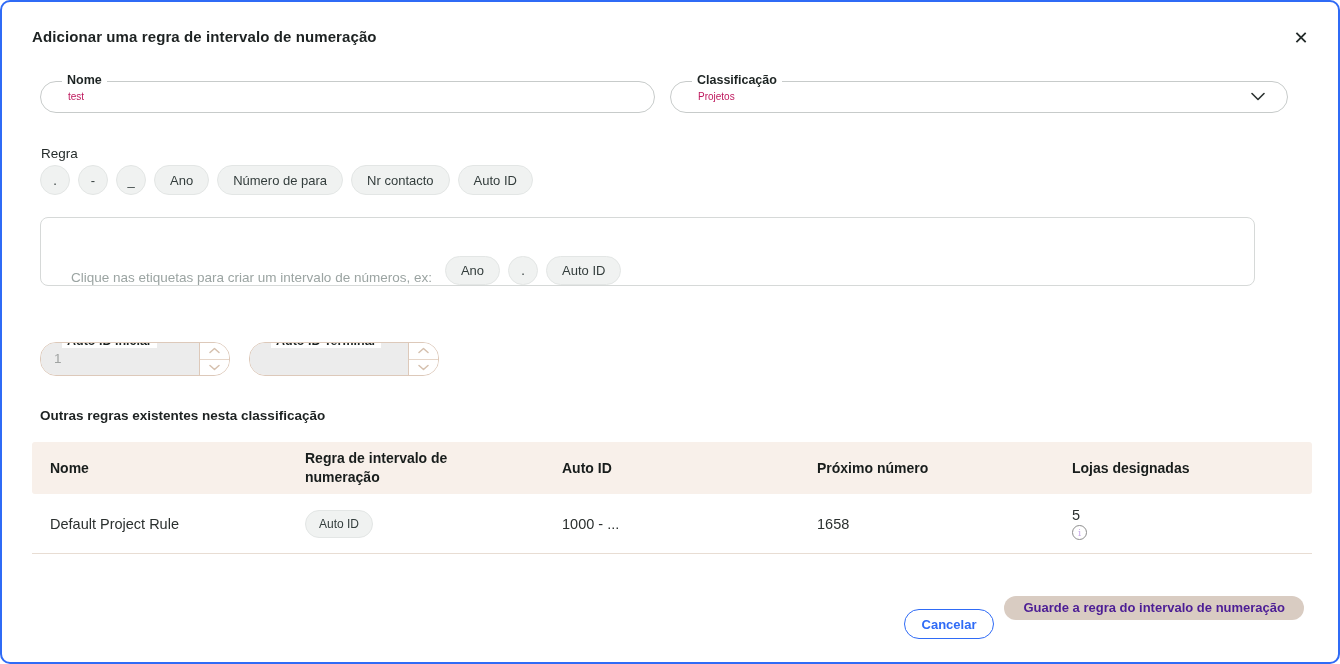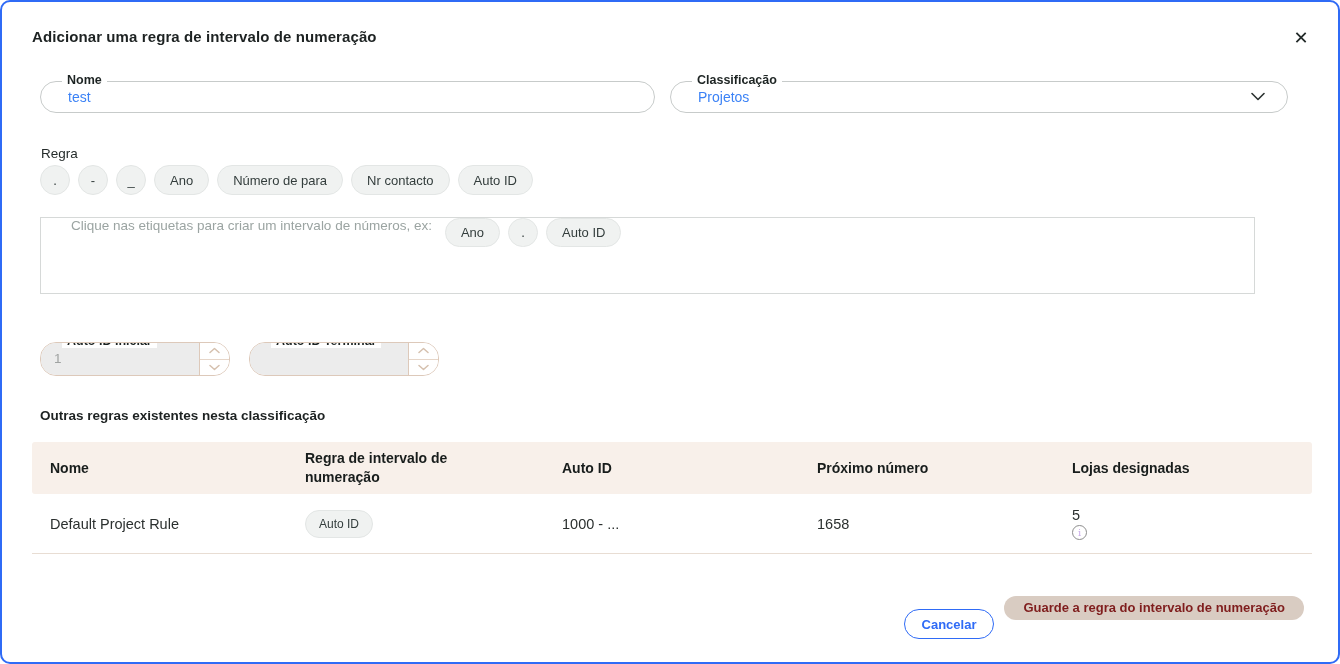--- a/index.html
+++ b/index.html
@@ -24,43 +24,43 @@
   .field {
     position:relative; height:32px; border:1px solid #c7cbca; border-radius:16px; background:#fff;
   }
   .field-nome { width:615px; }
   .field-class { width:618px; }
   .field-label {
     position:absolute; top:-9px; left:21px; background:#fff; padding:0 5px;
     font-size:12.5px; font-weight:bold; color:#1d2423; white-space:nowrap;
   }
   .field-value {
-    line-height:30px; padding-left:27px; font-size:14px; color:#3b82f6;
+    line-height:30px; padding-left:27px; font-size:10px; color:#be185d;
   }
   .chevron-down {
     position:absolute; right:22px; top:10px; width:14px; height:9px;
   }
   .chevron-down svg { display:block; }
 
   
   .regra-label { position:absolute; left:39px; top:144px; font-size:13.5px; color:#252c2b; }
   .chips-row { position:absolute; left:38px; top:163px; display:flex; gap:8px; }
   .chip {
     height:30px; min-width:30px; padding:0 15px; border-radius:15px;
     background:#f0f2f1; border:1px solid #e3e6e5; color:#333d3c;
     font-size:13px; display:flex; align-items:center; justify-content:center;
     cursor:pointer; white-space:nowrap;
   }
   .chip-sym { padding:0; width:30px; }
 
   
   .builder-box {
-    position:absolute; left:38px; top:215px; width:1215px; height:77px;
-    border:1px solid #d6d9d8; border-radius:0; background:#fff;
-    display:flex; align-items:flex-start; padding-left:30px;
+    position:absolute; left:38px; top:215px; width:1215px; height:69px;
+    border:1px solid #d6d9d8; border-radius:8px; background:#fff;
+    display:flex; align-items:flex-end; padding-left:30px;
   }
   .builder-hint { font-size:13.5px; color:#9ba4a2; margin-right:13px; }
   .builder-chips { display:flex; gap:8px; }
   .chip-small { height:29px; font-size:13px; }
 
   
   .numfields-row { position:absolute; left:38px; top:340px; display:flex; gap:19px; }
   .numfield {
     position:relative; width:190px; height:34px;
     border:1px solid #ddc9ba; border-radius:16px; background:#fff;
@@ -104,21 +104,21 @@
 
   
   .footer { position:absolute; right:34px; bottom:23px; display:flex; align-items:center; gap:10px; }
   .btn-cancel {
     height:30px; padding:0 17px; border-radius:15px; background:#fff;
     border:1.5px solid #2f6bf6; color:#2f6bf6; font-size:13px; font-weight:bold;
     cursor:pointer; font-family:inherit;margin-top:33px;
   }
   .btn-save {
     height:24px; padding:0 19px; border-radius:17px; background:#d9ccc2;
-    border:none; color:#7f1d1d; font-size:13px; font-weight:bold;
+    border:none; color:#4c1d95; font-size:13px; font-weight:bold;
     cursor:pointer; font-family:inherit;
   }
 </style>
 </head>
 <body>
 
 <div class="modal">
 
   <div class="modal-title">Adicionar uma regra de intervalo de numeração</div>
   <button class="close-btn">✕</button>

